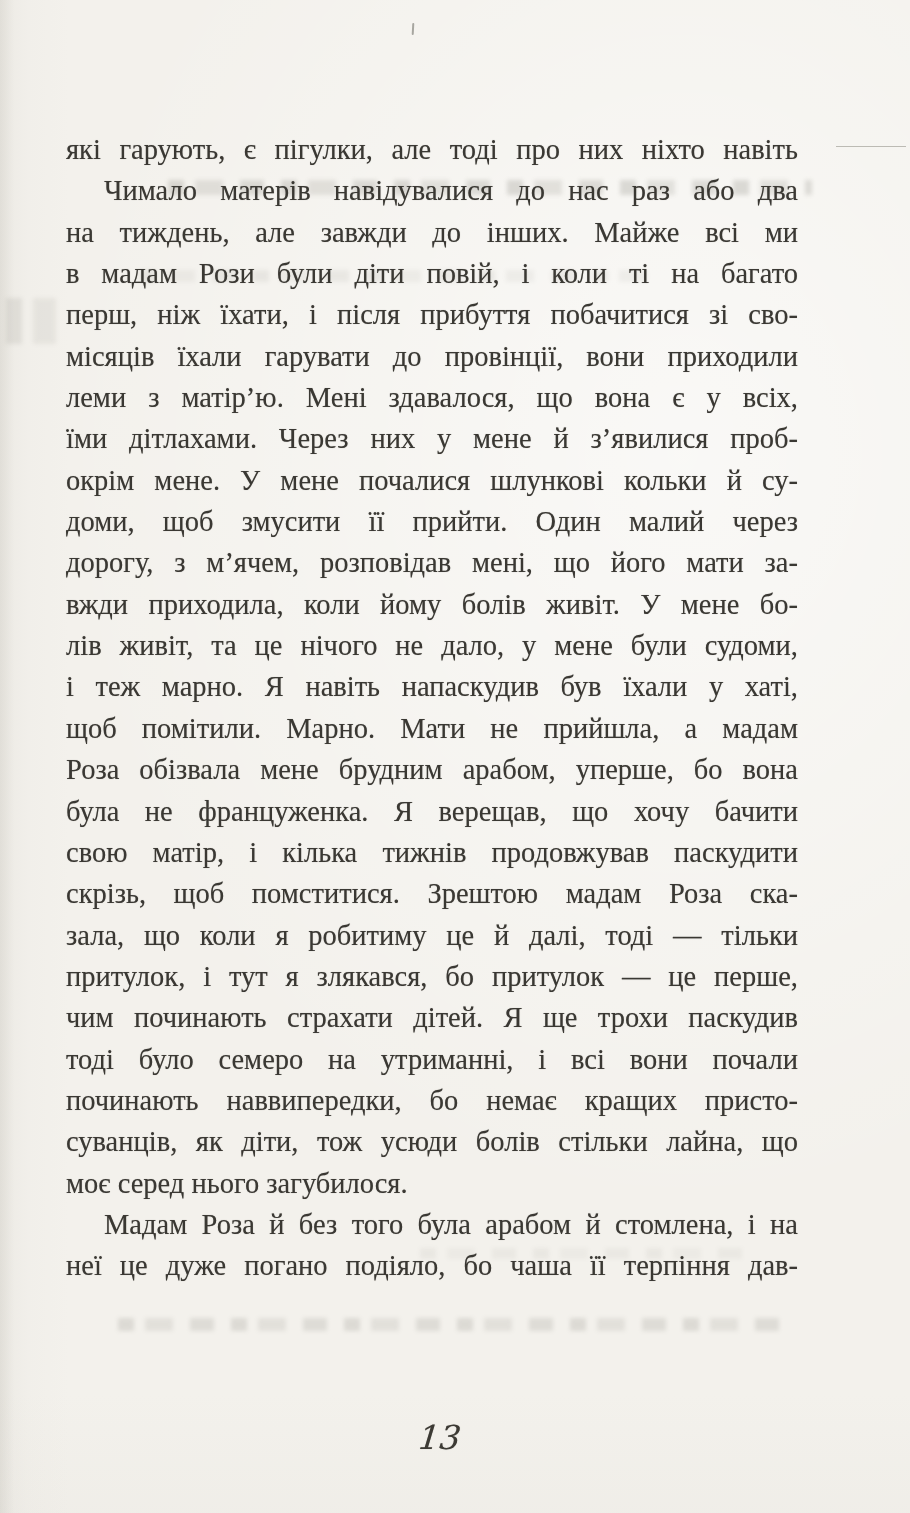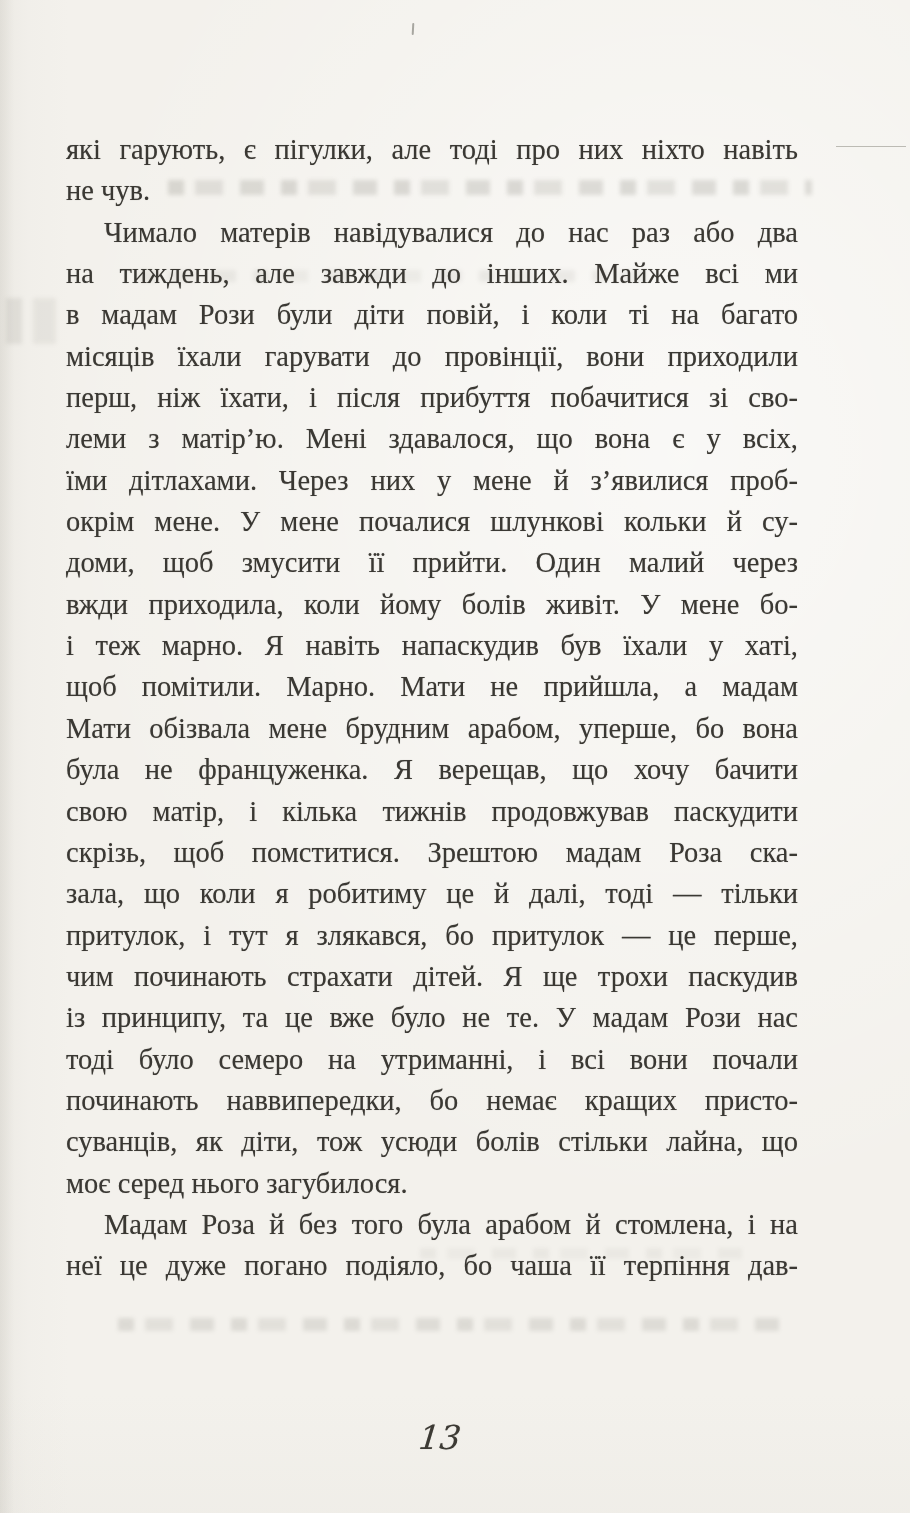--- a/index.html
+++ b/index.html
@@ -136,41 +136,41 @@
     </div>
   <div class="ghost ghost4">
       <div class="ghost-texture"></div>
     </div>
   <div class="ghost ghost5">
       <div class="ghost-texture"></div>
     </div>
 
   <div class="text-block">
       <div class="line">які гарують, є пігулки, але тоді про них ніхто навіть</div>
-      <div class="line endline">не чув.</div>
       <div class="line indent">Чимало матерів навідувалися до нас раз або два</div>
       <div class="line">на тиждень, але завжди до інших. Майже всі ми</div>
       <div class="line">в мадам Рози були діти повій, і коли ті на багато</div>
+      <div class="line">перш, ніж їхати, і після прибуття побачитися зі сво-</div>
       <div class="line">місяців їхали гарувати до провінції, вони приходили</div>
-      <div class="line">перш, ніж їхати, і після прибуття побачитися зі сво-</div>
       <div class="line">леми з матір’ю. Мені здавалося, що вона є у всіх,</div>
       <div class="line">їми дітлахами. Через них у мене й з’явилися проб-</div>
       <div class="line">окрім мене. У мене почалися шлункові кольки й су-</div>
       <div class="line">доми, щоб змусити її прийти. Один малий через</div>
+      <div class="line">дорогу, з м’ячем, розповідав мені, що його мати за-</div>
       <div class="line">вжди приходила, коли йому болів живіт. У мене бо-</div>
+      <div class="line">лів живіт, та це нічого не дало, у мене були судоми,</div>
       <div class="line">і теж марно. Я навіть напаскудив був їхали у хаті,</div>
       <div class="line">щоб помітили. Марно. Мати не прийшла, а мадам</div>
-      <div class="line">Мати обізвала мене брудним арабом, уперше, бо вона</div>
+      <div class="line">Роза обізвала мене брудним арабом, уперше, бо вона</div>
       <div class="line">була не француженка. Я верещав, що хочу бачити</div>
       <div class="line">свою матір, і кілька тижнів продовжував паскудити</div>
       <div class="line">скрізь, щоб помститися. Зрештою мадам Роза ска-</div>
       <div class="line">зала, що коли я робитиму це й далі, тоді — тільки</div>
       <div class="line">притулок, і тут я злякався, бо притулок — це перше,</div>
       <div class="line">чим починають страхати дітей. Я ще трохи паскудив</div>
-      <div class="line">із принципу, та це вже було не те. У мадам Рози нас</div>
       <div class="line">тоді було семеро на утриманні, і всі вони почали</div>
       <div class="line">починають наввипередки, бо немає кращих присто-</div>
       <div class="line">суванців, як діти, тож усюди болів стільки лайна, що</div>
       <div class="line endline">моє серед нього загубилося.</div>
       <div class="line indent">Мадам Роза й без того була арабом й стомлена, і на</div>
       <div class="line">неї це дуже погано подіяло, бо чаша її терпіння дав-</div>
     </div>
 
   <div class="page-number">13</div>
 

